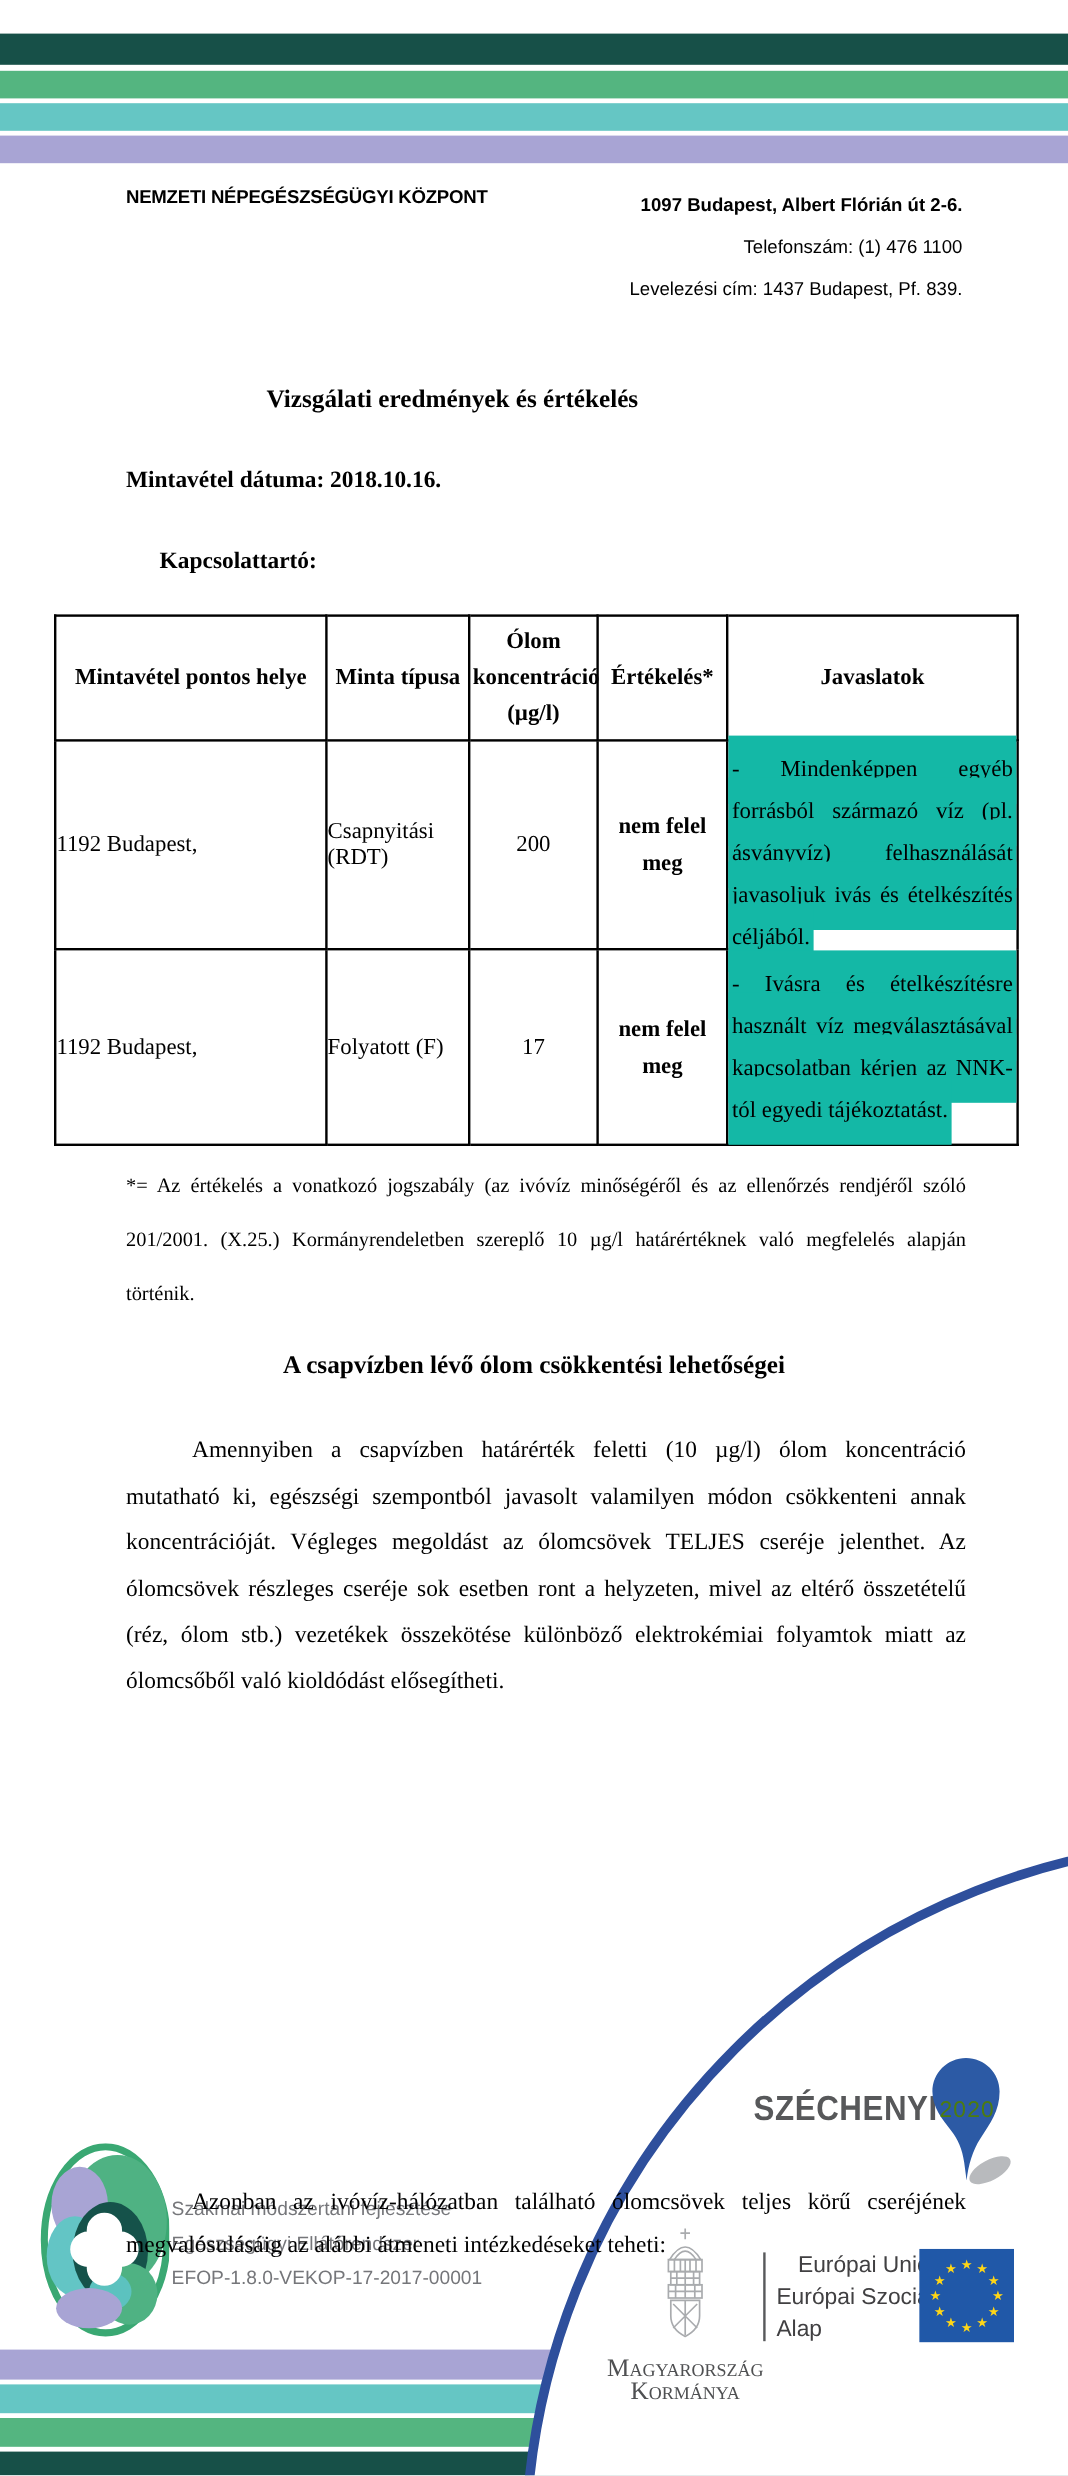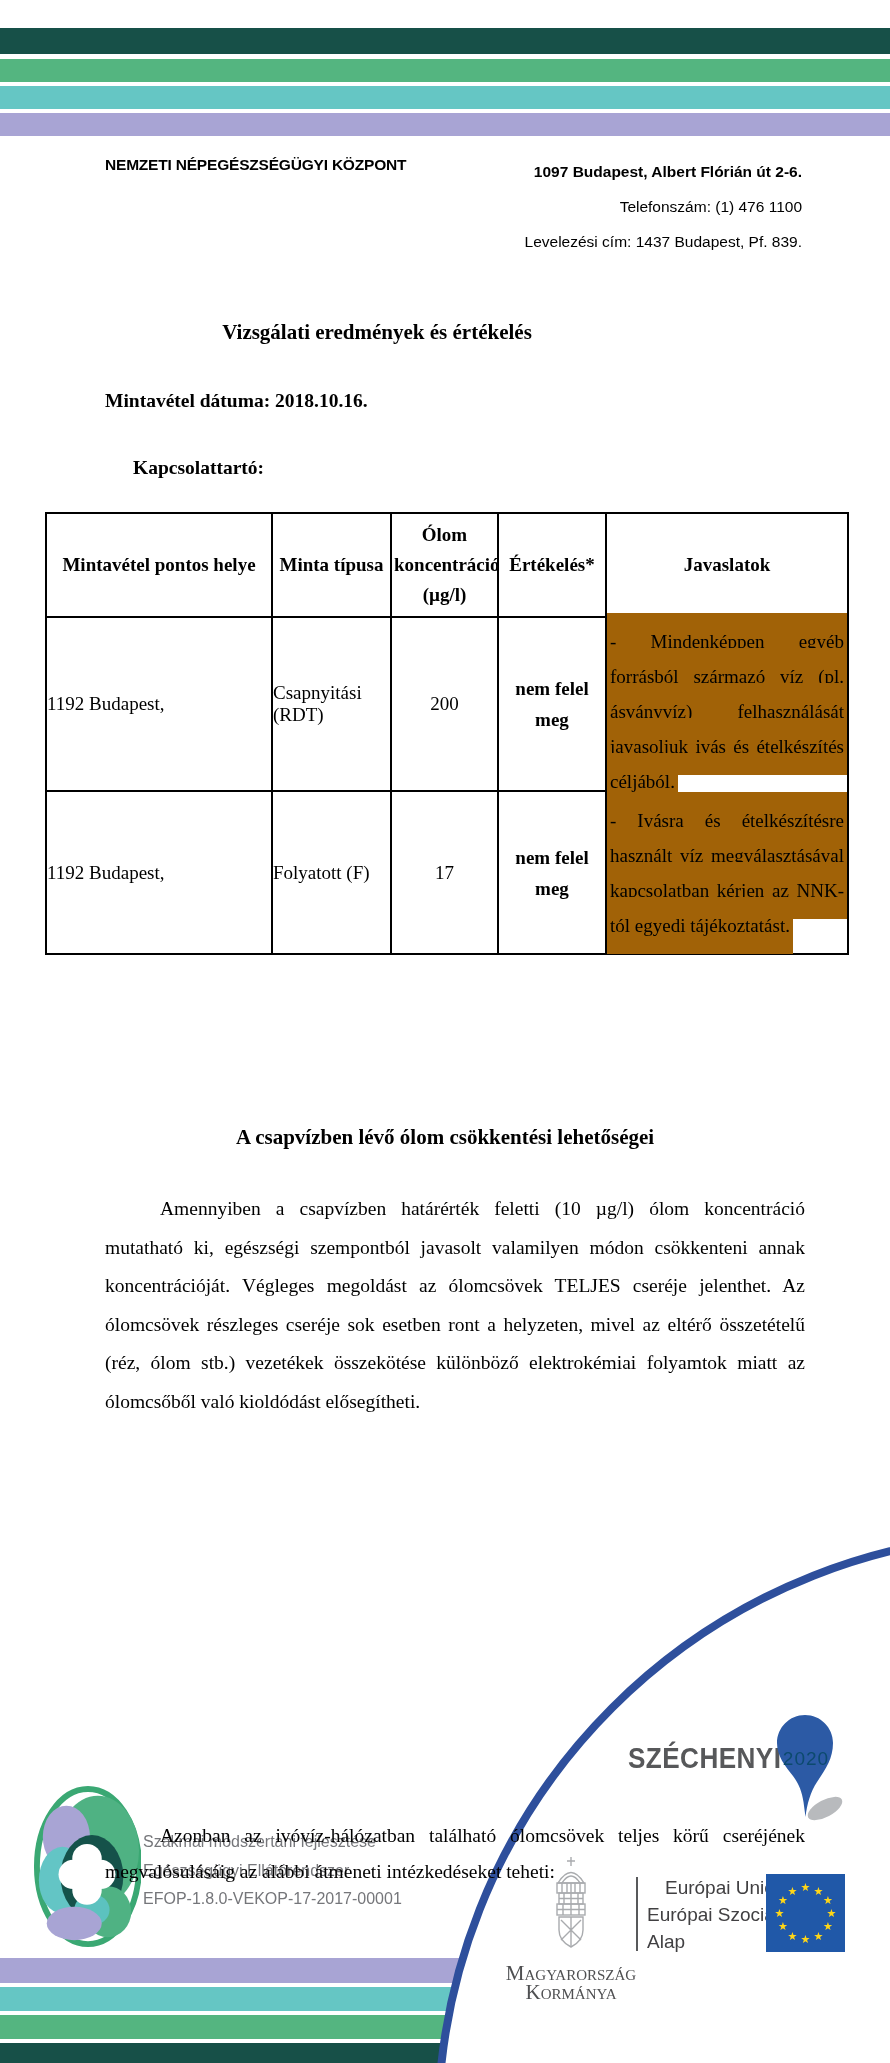--- a/index.html
+++ b/index.html
@@ -38,41 +38,41 @@
   table.results th{font-weight:bold;text-align:center;line-height:30px;padding:4px 2px;margin-top:22px;}
   td.c-place{padding-left:10px;}
   td.c-type{padding-left:9px;}
   td.c-conc{text-align:center;}
   td.c-eval{text-align:center;font-weight:bold;line-height:31px;}
   td.c-rec{vertical-align:top;padding:10px 6px 6px 7px;line-height:35px;}
   tr.hrow{height:104px;}
   tr.r1{height:174px;}
   tr.r2{height:163px;}
   p.rec{margin:0 0 4px 0;text-align:justify;}
-  .hl{background:#a16207;padding:18px 3px;-webkit-box-decoration-break:clone;box-decoration-break:clone;}
+  .hl{background:#14b8a6;padding:18px 3px;-webkit-box-decoration-break:clone;box-decoration-break:clone;}
   
   .footnote{left:105px;top:965px;width:700px;font-size:17px;line-height:45px;text-align:justify;}
   .sec-title{left:0;top:1125px;width:890px;text-align:center;font-weight:bold;font-size:21px;}
   .body-par{left:105px;top:1190px;width:700px;font-size:19.5px;line-height:38.5px;
         text-align:justify;text-indent:55px;}
   .body-par2{left:105px;top:1818px;width:700px;font-size:19.5px;line-height:36px;
         text-align:justify;text-indent:55px;z-index:6;}
   
   .big-circle{left:434px;top:1530px;width:1196px;height:1196px;border-radius:50%;
         background:#fff;border:8px solid #2e4f9c;box-sizing:border-box;z-index:2;}
   .efop-logo{left:33px;top:1786px;width:108px;height:162px;z-index:3;}
   .efop-text{left:143px;top:1828px;z-index:5;font-family:"Liberation Sans","DejaVu Sans",sans-serif;
         font-size:16px;line-height:28.5px;color:#75767a;}
   .szechenyi{left:628px;top:1742px;z-index:3;font-family:"Liberation Sans","DejaVu Sans",sans-serif;
         font-weight:bold;font-size:29px;color:#57585a;letter-spacing:0.5px;
         transform:scaleX(0.9);transform-origin:left top;}
   .pin-wrap{left:776px;top:1714px;width:58px;height:112px;z-index:4;}
   .pin-shadow{left:806px;top:1800px;width:38px;height:17px;background:#b8babd;border-radius:50%;
         transform:rotate(-28deg);z-index:3;}
-  .pin-year{left:781px;top:1748px;width:50px;text-align:center;z-index:5;color:#0c4a6e;
+  .pin-year{left:781px;top:1748px;width:50px;text-align:center;z-index:5;color:#4d7c0f;
         font-family:"Liberation Sans","DejaVu Sans",sans-serif;font-size:19px;letter-spacing:1px;}
   .coa{left:549px;top:1856px;width:44px;height:98px;z-index:3;}
   .gov{left:500px;top:1964px;width:142px;text-align:center;z-index:3;color:#4f5052;
         font-variant:small-caps;font-size:21px;line-height:19px;}
   .eu-divider{left:636px;top:1877px;width:2px;height:74px;background:#58595b;z-index:3;}
   .eu-text{left:647px;top:1874px;z-index:3;font-family:"Liberation Sans","DejaVu Sans",sans-serif;
         font-size:19px;line-height:27px;color:#414042;}
   .eu-text .b{font-weight:normal;text-align:center;}
   .eu-flag{left:766px;top:1874px;width:79px;height:78px;z-index:3;}
   .invest{left:637px;top:1967px;width:207px;height:40px;background:#1c57ad;border-radius:4px;
@@ -128,20 +128,21 @@
     </tr>
     <tr class="r2">
       <td class="c-place">1192 Budapest,</td>
       <td class="c-type">Folyatott (F)</td>
       <td class="c-conc">17</td>
       <td class="c-eval">nem felel meg</td>
     </tr>
   </tbody>
     </table>
 
+  <div class="abs footnote">*= Az értékelés a vonatkozó jogszabály (az ivóvíz minőségéről és az ellenőrzés rendjéről szóló 201/2001. (X.25.) Kormányrendeletben szereplő 10 µg/l határértéknek való megfelelés alapján történik.</div>
 
   <div class="abs sec-title">A csapvízben lévő ólom csökkentési lehetőségei</div>
   <div class="abs body-par">Amennyiben a csapvízben határérték feletti (10 µg/l) ólom koncentráció mutatható ki, egészségi szempontból javasolt valamilyen módon csökkenteni annak koncentrációját. Végleges megoldást az ólomcsövek TELJES cseréje jelenthet. Az ólomcsövek részleges cseréje sok esetben ront a helyzeten, mivel az eltérő összetételű (réz, ólom stb.) vezetékek összekötése különböző elektrokémiai folyamtok miatt az ólomcsőből való kioldódást elősegítheti.</div>
 
   <div class="stripe s-purple   bot1"></div>
   <div class="stripe s-teal     bot2"></div>
   <div class="stripe s-green    bot3"></div>
   <div class="stripe s-darkteal bot4"></div>
 
   <div class="abs big-circle"></div>

